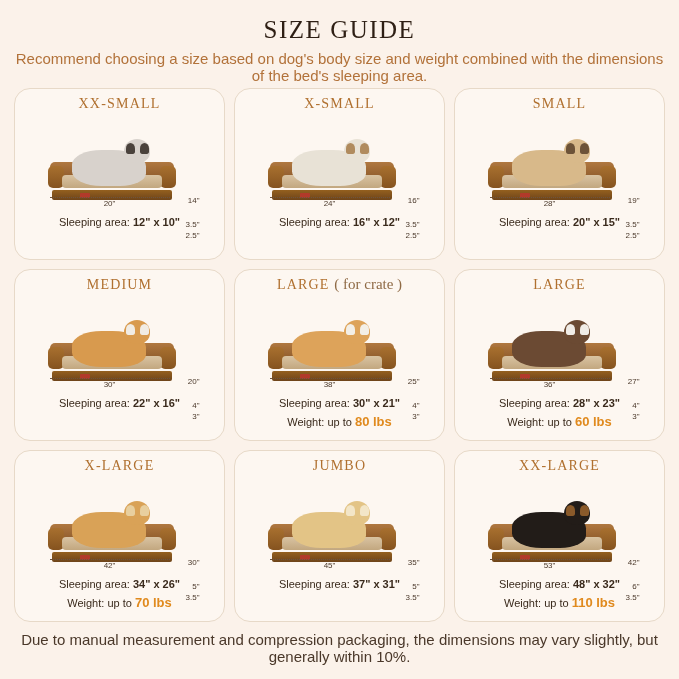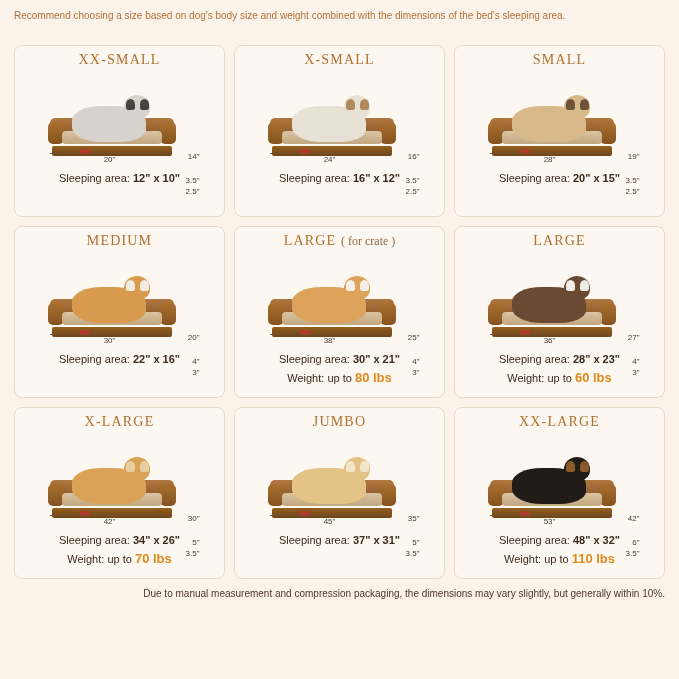--- a/index.html
+++ b/index.html
@@ -21,50 +21,51 @@
   .title {
     text-align: center;
     font-family: "Liberation Serif", serif;
     font-size: 25px;
     letter-spacing: 1.5px;
     color: #2e1f14;
     margin: 6px 0 6px 0;
     font-weight: normal;
   }
   .subtitle {
-    font-size: 10px;
+    text-align: center;
+    font-size: 15px;
     color: #b2723a;
-    margin-bottom: 24px;
+    margin-bottom: 4px;
   }
   .grid {
     display: grid;
     grid-template-columns: repeat(3, 1fr);
     grid-template-rows: repeat(3, 1fr);
     gap: 9px;
   }
   .card {
     background: #fdf7f1;
     border: 1px solid #e7d9c8;
-    border-radius: 8px;
+    border-radius: 16px;
     padding: 6px 8px 0 8px;
     display: flex;
     flex-direction: column;
     align-items: center;
     height: 172px;
   }
   .card-title {
     font-family: "Liberation Serif", serif;
     font-size: 14px;
     color: #b0702f;
     letter-spacing: 1.2px;
     margin-bottom: 2px;
     white-space: nowrap;
   }
   .card-title .note {
-    font-size: 12px;
+    font-size: 15px;
     letter-spacing: 0;
     color: #8f6a45;
   }
   .photo-wrap {
     position: relative;
     width: 100%;
     height: 96px;
     display: flex;
     justify-content: center;
     align-items: flex-end;
@@ -181,31 +182,32 @@
     color: #3a2a1c;
     white-space: nowrap;
   }
   .info .val { font-weight: bold; }
   .info .weight-val {
     color: #e08a1e;
     font-weight: bold;
     font-size: 13px;
   }
   .footer {
-    text-align: right;
-    font-size: 10px;
+    text-align: center;
+    font-size: 15px;
     color: #4a382a;
     margin-top: 9px;
   }
 </style>
 </head>
 <body>
 
 <div class="page">
 
+  <h1 class="title">SIZE GUIDE</h1>
   <div class="subtitle">Recommend choosing a size based on dog's body size and weight combined with the dimensions of the bed's sleeping area.</div>
 
   <div class="grid" id="grid">
       <div class="card">
     <div class="card-title">
       <span>XX-SMALL</span>
       <span class="note"></span>
     </div>
     <div class="photo-wrap">
       <div class="photo">

